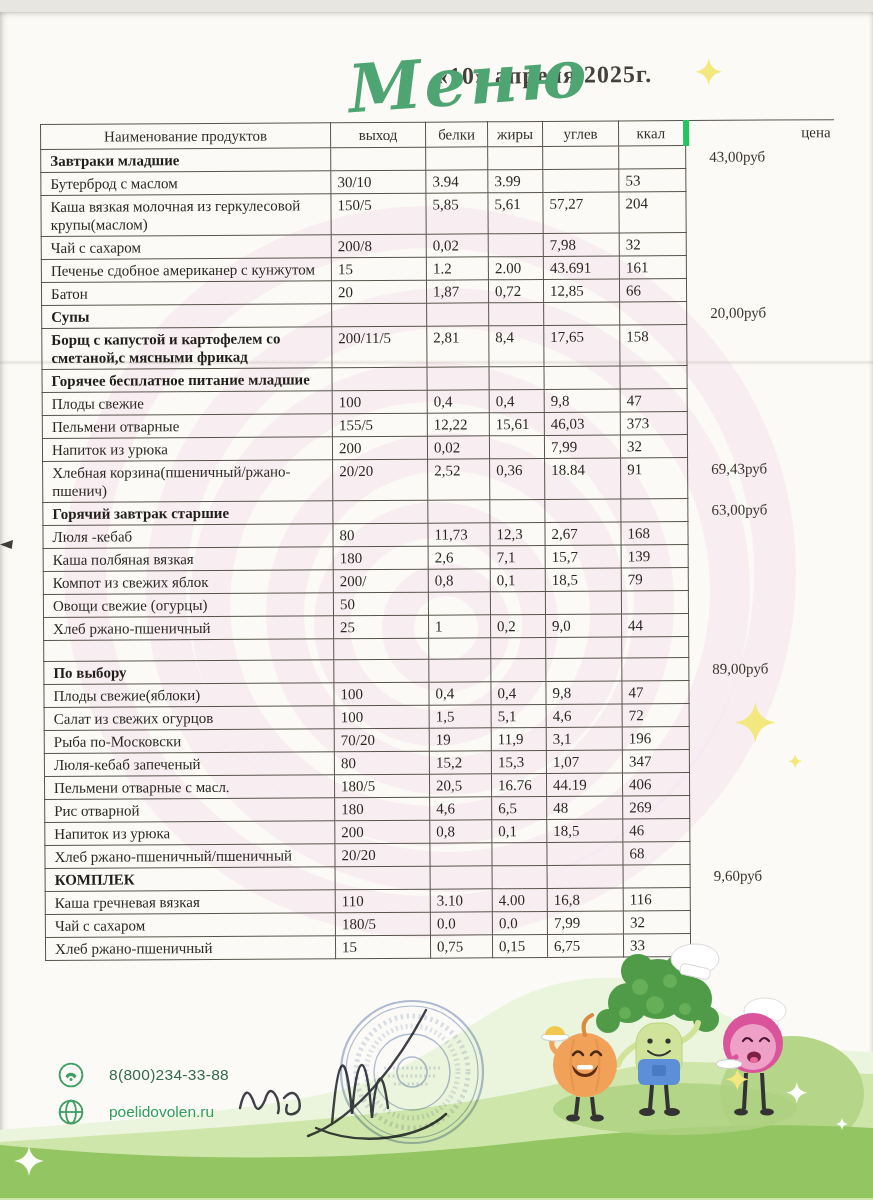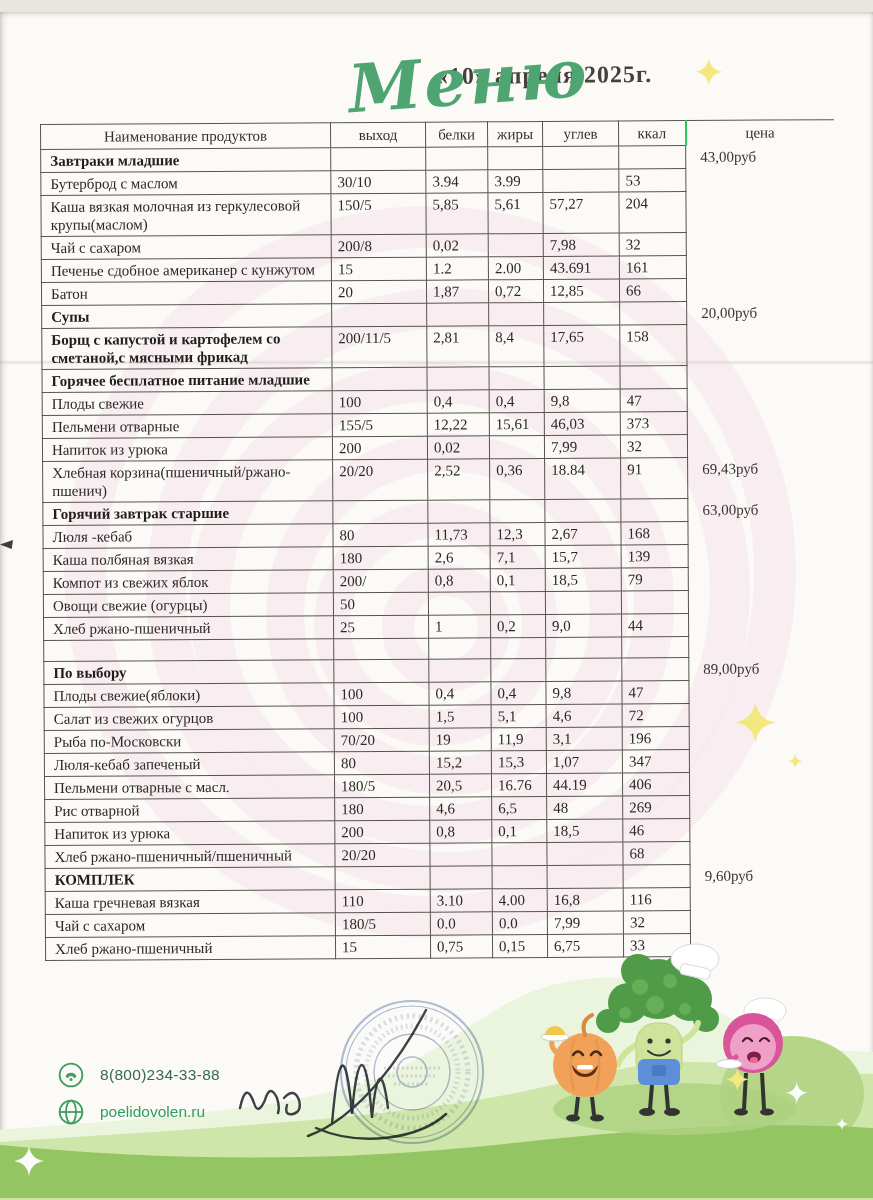--- a/index.html
+++ b/index.html
@@ -41,27 +41,27 @@
     transform:rotate(-.35deg);transform-origin:left top;
     table-layout:fixed;
   }
   .menu-table th,.menu-table td{
     border:1px solid #59554d;font-size:15px;line-height:1.2;
     padding:2px 6px;vertical-align:top;color:#2c2924;overflow:hidden;
   }
   .menu-table th{font-weight:normal;text-align:center;padding:3px 3px;color:#34312b;}
   .menu-table td.c0{padding-left:9px;}
   .menu-table td.bold{font-weight:bold;color:#211f1b;}
-  .menu-table td.price-cell{border:none;padding-left:14px;color:#3a362f;white-space:nowrap;}
-  .menu-table th.price-head{border:none;border-top:1px solid #59554d;border-left:2px solid #22c55e;}
+  .menu-table td.price-cell{border:none;padding-left:23px;color:#3a362f;white-space:nowrap;}
+  .menu-table th.price-head{border:none;border-top:1px solid #59554d;border-left:6px solid #22c55e;text-align:right;}
   .menu-table tr.empty td{height:16px;}
 
   
   .contacts{left:58px;top:1050px;font-family:"Liberation Sans", sans-serif;}
-  .contact-row{display:flex;align-items:center;gap:16px;margin-bottom:11px;}
+  .contact-row{display:flex;align-items:center;gap:25px;margin-bottom:11px;}
   .contact-row .phone{font-size:15.5px;color:#35694f;letter-spacing:.3px;}
   .contact-row .site{font-size:15.5px;color:#2f9e5f;}
 
   
   .banner{
     left:0;top:1139px;width:100%;text-align:center;
     font-family:"Liberation Sans", sans-serif;font-weight:bold;
     font-size:16.5px;color:#ffffff;letter-spacing:.3px;
   }
 

